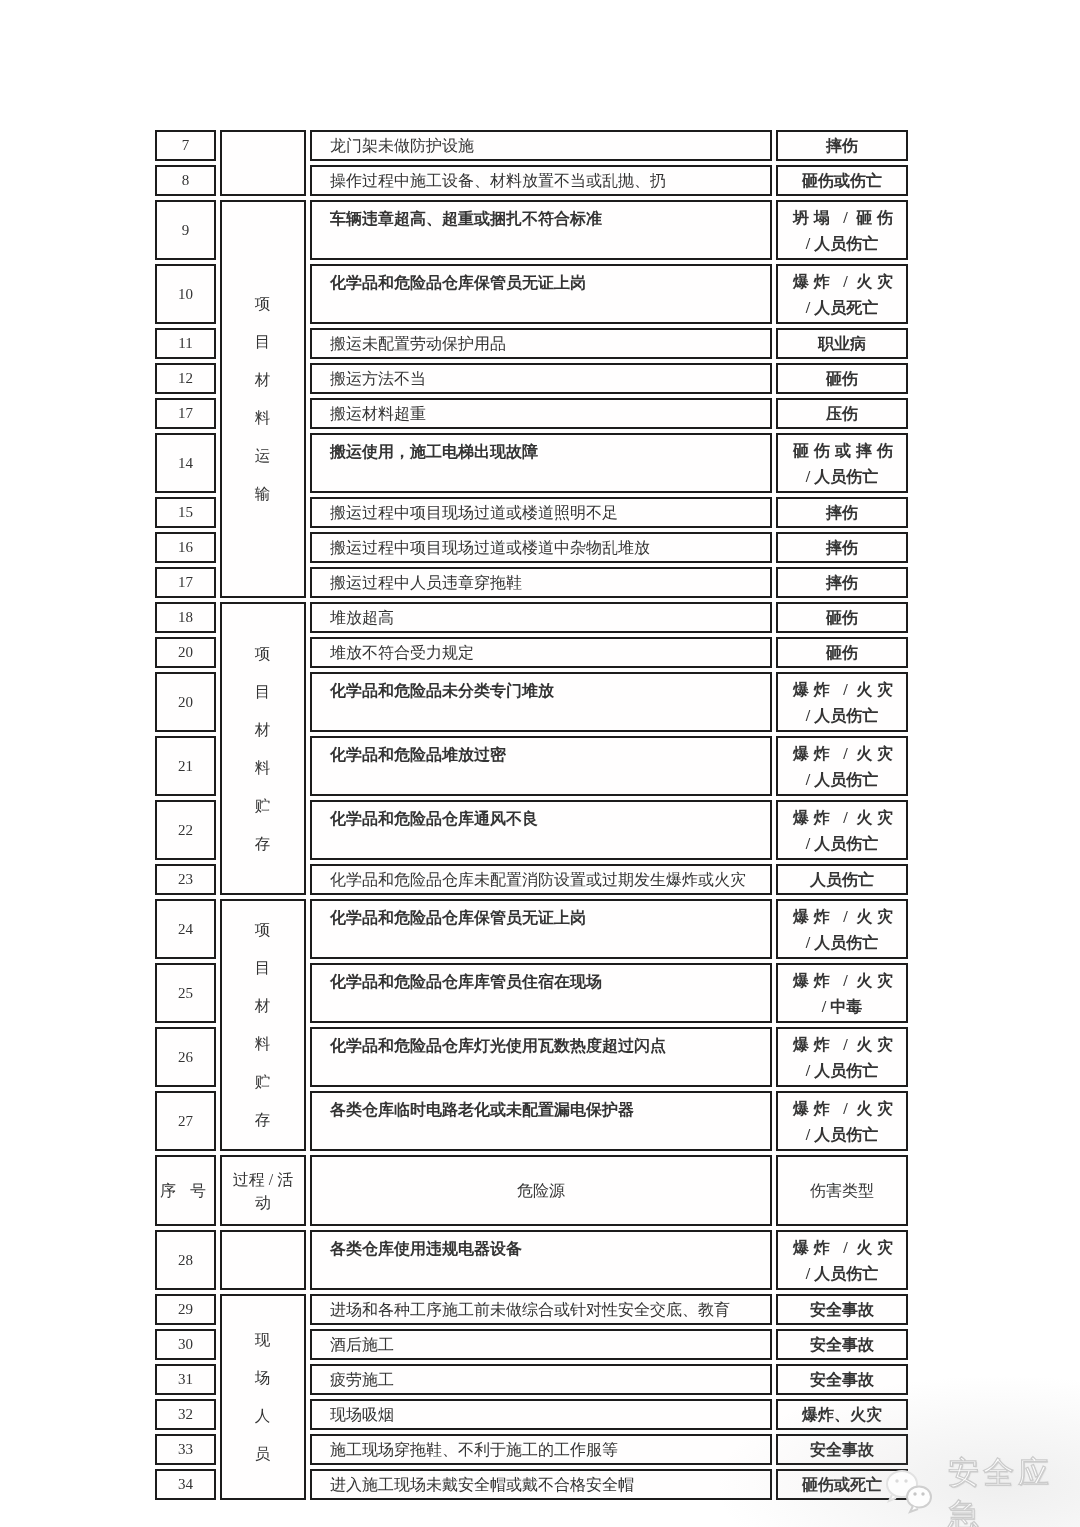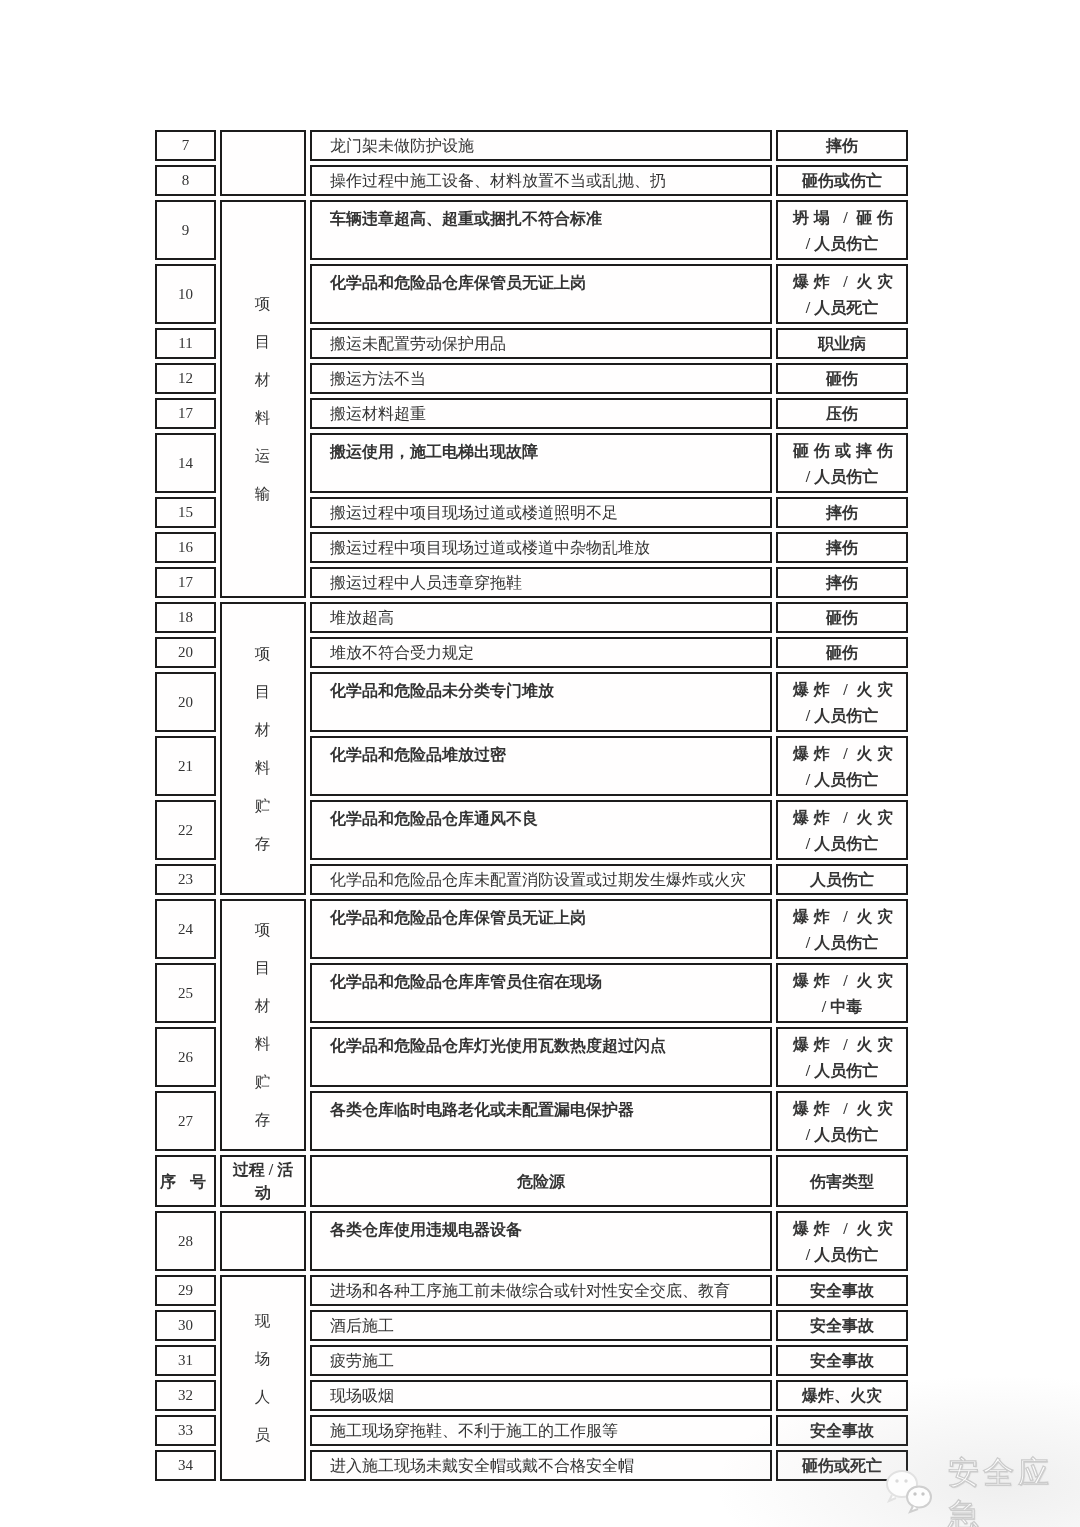--- a/index.html
+++ b/index.html
@@ -31,21 +31,21 @@
     box-sizing: border-box;
     font-size: 16px;
     line-height: 25px;
     vertical-align: middle;
     background: #fffefe;
     overflow: hidden;
   }
 
   tr.row-single { height: 31px; }
   tr.row-double { height: 59px; }
-  tr.header-row { height: 52px; font-weight: bold; }
+  tr.header-row { height: 71px; }
 
   td.no-cell { text-align: center; font-size: 15px; }
 
   td.group-cell {
     text-align: center;
     white-space: pre-line;
     line-height: 38px;
     font-size: 15.5px;
     letter-spacing: 1px;
   }

